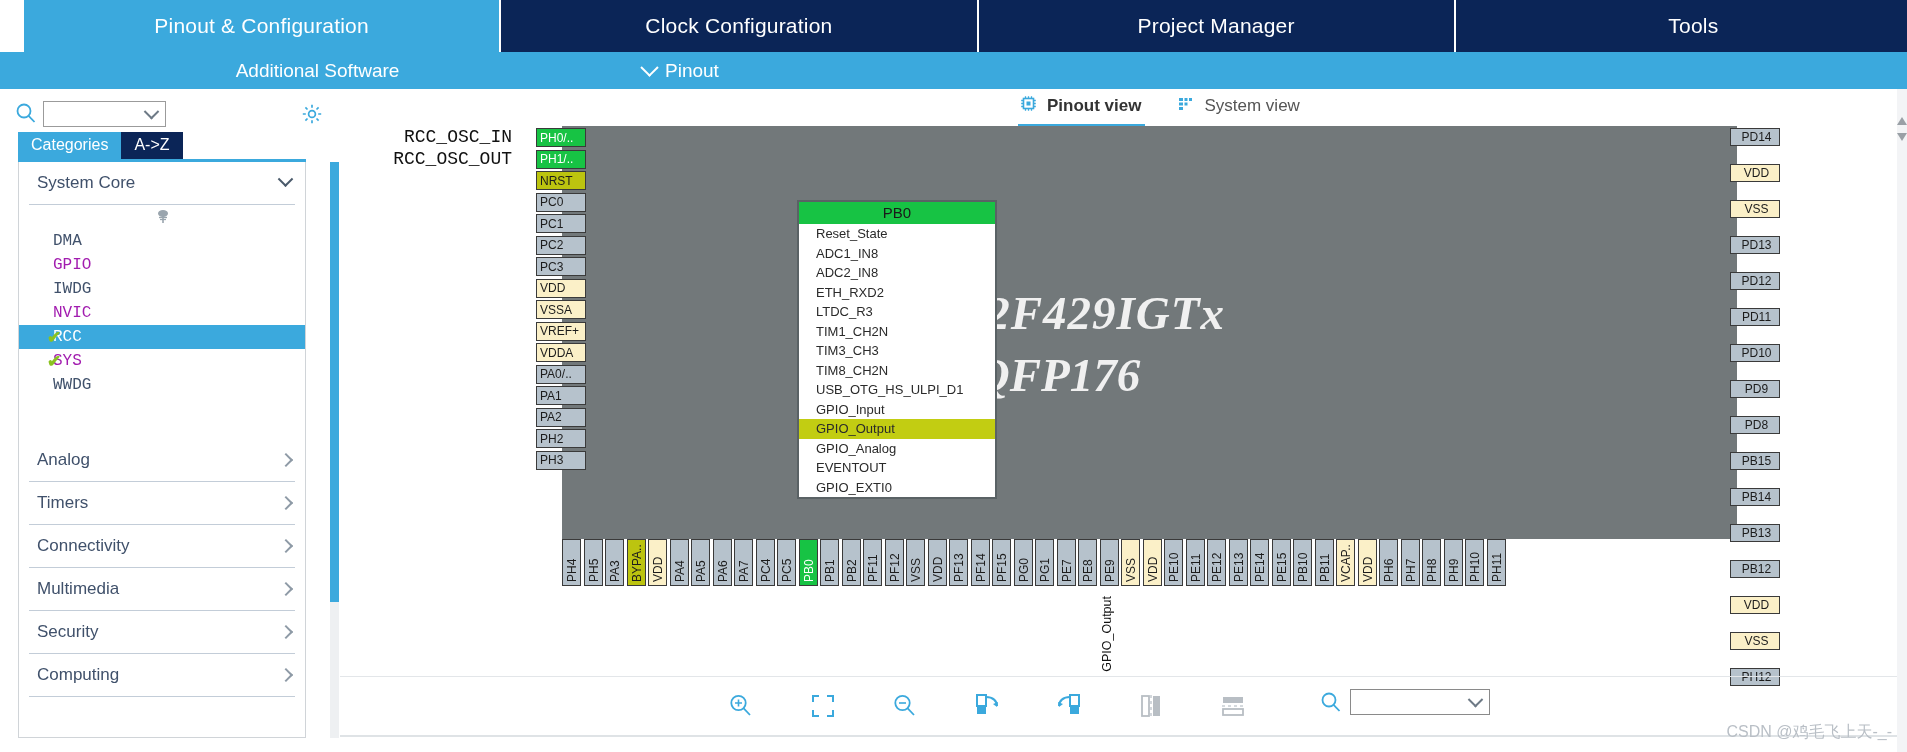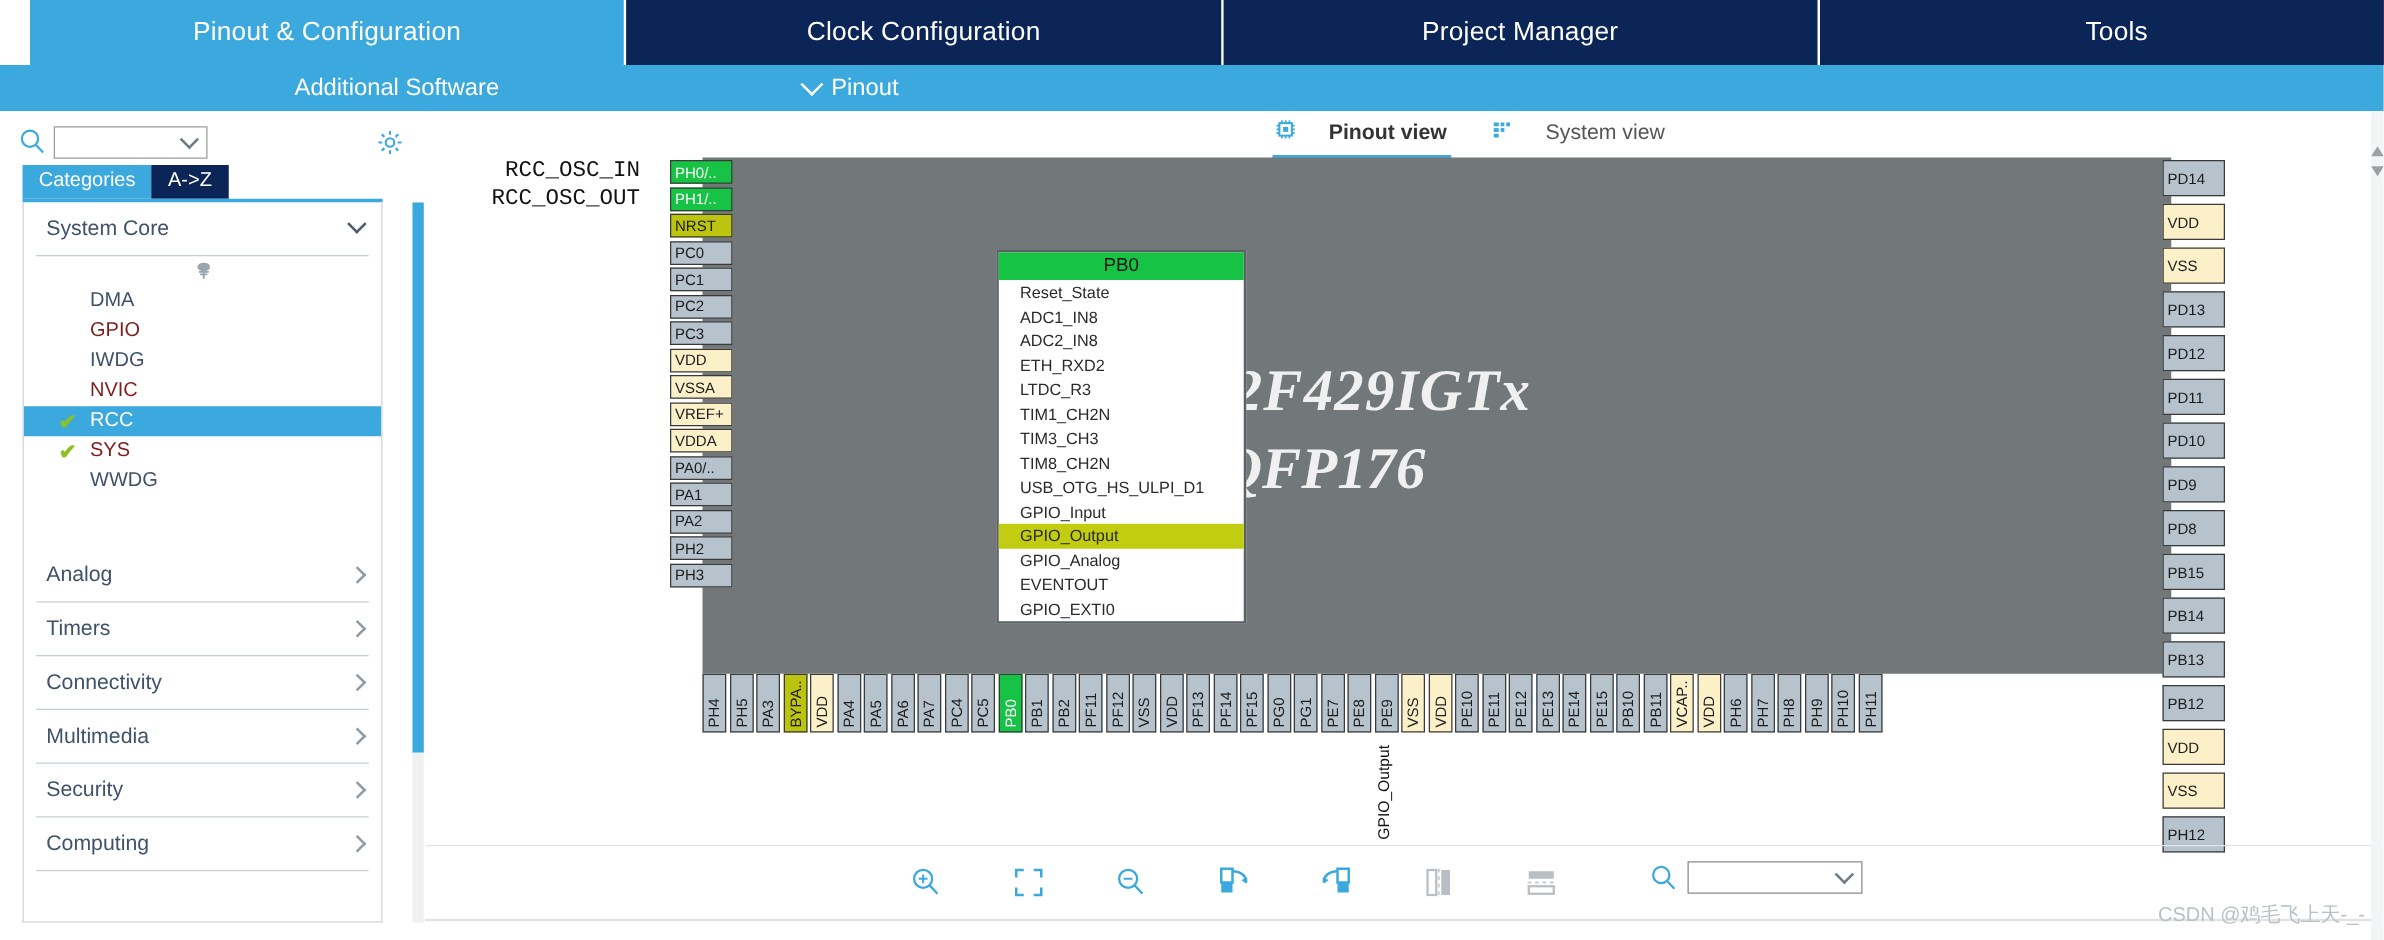--- a/index.html
+++ b/index.html
@@ -109,26 +109,26 @@
   .pin-icon {
     width: 288px; height: 24px; display: flex; align-items: center; justify-content: center;
   }
   .leaf {
     height: 24px; display: flex; align-items: center; font-size: 16px;
     padding-left: 26px; cursor: pointer; position: relative;
   }
   .leaf .tick {
     position: absolute; left: 28px; color: #8bc220; font-size: 17px; font-weight: bold;
   }
-  .leaf .lname { margin-left: 27px; }
+  .leaf .lname { margin-left: 8px; font-family: Liberation Mono, monospace; }
   .leaf.sel { background: #3ba9dd; }
   .leaf.sel .lname { color: #ffffff; }
   .leaf.sel .tick { color: #8bc220; }
   .c-dark { color: #40516b; }
-  .c-green { color: #7f1d1d; }
+  .c-green { color: #a21caf; }
   .spacer-gap { height: 42px; }
 
   .lp-scroll {
     position: absolute; left: 330px; top: 73px; width: 9px; height: 576px;
     background: #eef0f2;
   }
   .lp-thumb { position:absolute; left: 0; top: 0; width: 9px; height: 440px; background:#3ba9dd; }
 
   
   .center {
@@ -143,21 +143,21 @@
     position: absolute; left: 2px; width: 0; height: 0;
   }
   .sp-tri-up { top: 8px; border-left: 9px solid #5c6166; border-top: 7px solid transparent; border-bottom: 7px solid transparent; }
   .sp-tri-dn { top: 30px; border-right: 9px solid #5c6166; border-top: 7px solid transparent; border-bottom: 7px solid transparent; }
 
   .viewtabs {
     position: absolute; top: 0; left: 0; width: 1567px; height: 37px;
     display: flex; align-items: center; gap: 36px; padding-left: 680px;
     font-size: 17px;
   }
-  .vtab { display: flex; align-items: center; gap: 26px; cursor: pointer; padding-bottom: 4px; position: relative; }
+  .vtab { display: flex; align-items: center; gap: 10px; cursor: pointer; padding-bottom: 4px; position: relative; }
   .vtab.active { color: #333; font-weight: bold; }
   .vtab.idle { color: #555; }
   .vtab.active::after {
     content: ""; position: absolute; left: -2px; right: -4px; bottom: -6px; height: 3px; background: #3ba9dd;
   }
 
   
   .chip-area { position: absolute; top: 37px; left: 0; width: 1530px; height: 550px; }
   .chip-body {
     position: absolute; left: 222px; top: 0px; width: 1175px; height: 413px;
@@ -185,21 +185,21 @@
   .pins-left { position: absolute; left: 196px; top: 2px; width: 50px; }
   .pins-left .pin { height: 19px; margin-bottom: 2.5px; padding-left: 3px; }
 
   .leftlabels { position: absolute; left: 0px; top: 2px; width: 180px;
                 font-size: 18px; color: #111; text-align: right;
                 font-family: "Liberation Mono", monospace; }
   .leftlabels div { height: 21.5px; line-height: 19px; padding-right: 8px; }
 
   
   .pins-right { position: absolute; left: 1390px; top: 2px; width: 50px; }
-  .pins-right .pin { height: 29px; margin-bottom: 6px; padding-left: 3px; }
+  .pins-right .pin { height: 18px; margin-bottom: 18px; padding-left: 3px; justify-content: center; }
 
   
   .pins-bottom { position: absolute; left: 222px; top: 413px; height: 50px; display: flex; }
   .pins-bottom .pin {
     width: 19px; height: 47px; margin-right: 2.5px;
     writing-mode: vertical-rl; transform: rotate(180deg);
     justify-content: flex-start; padding-top: 3px; padding-left: 0;
   }
   .gpio-out-label {
     position: absolute; left: 760px; top: 470px;

